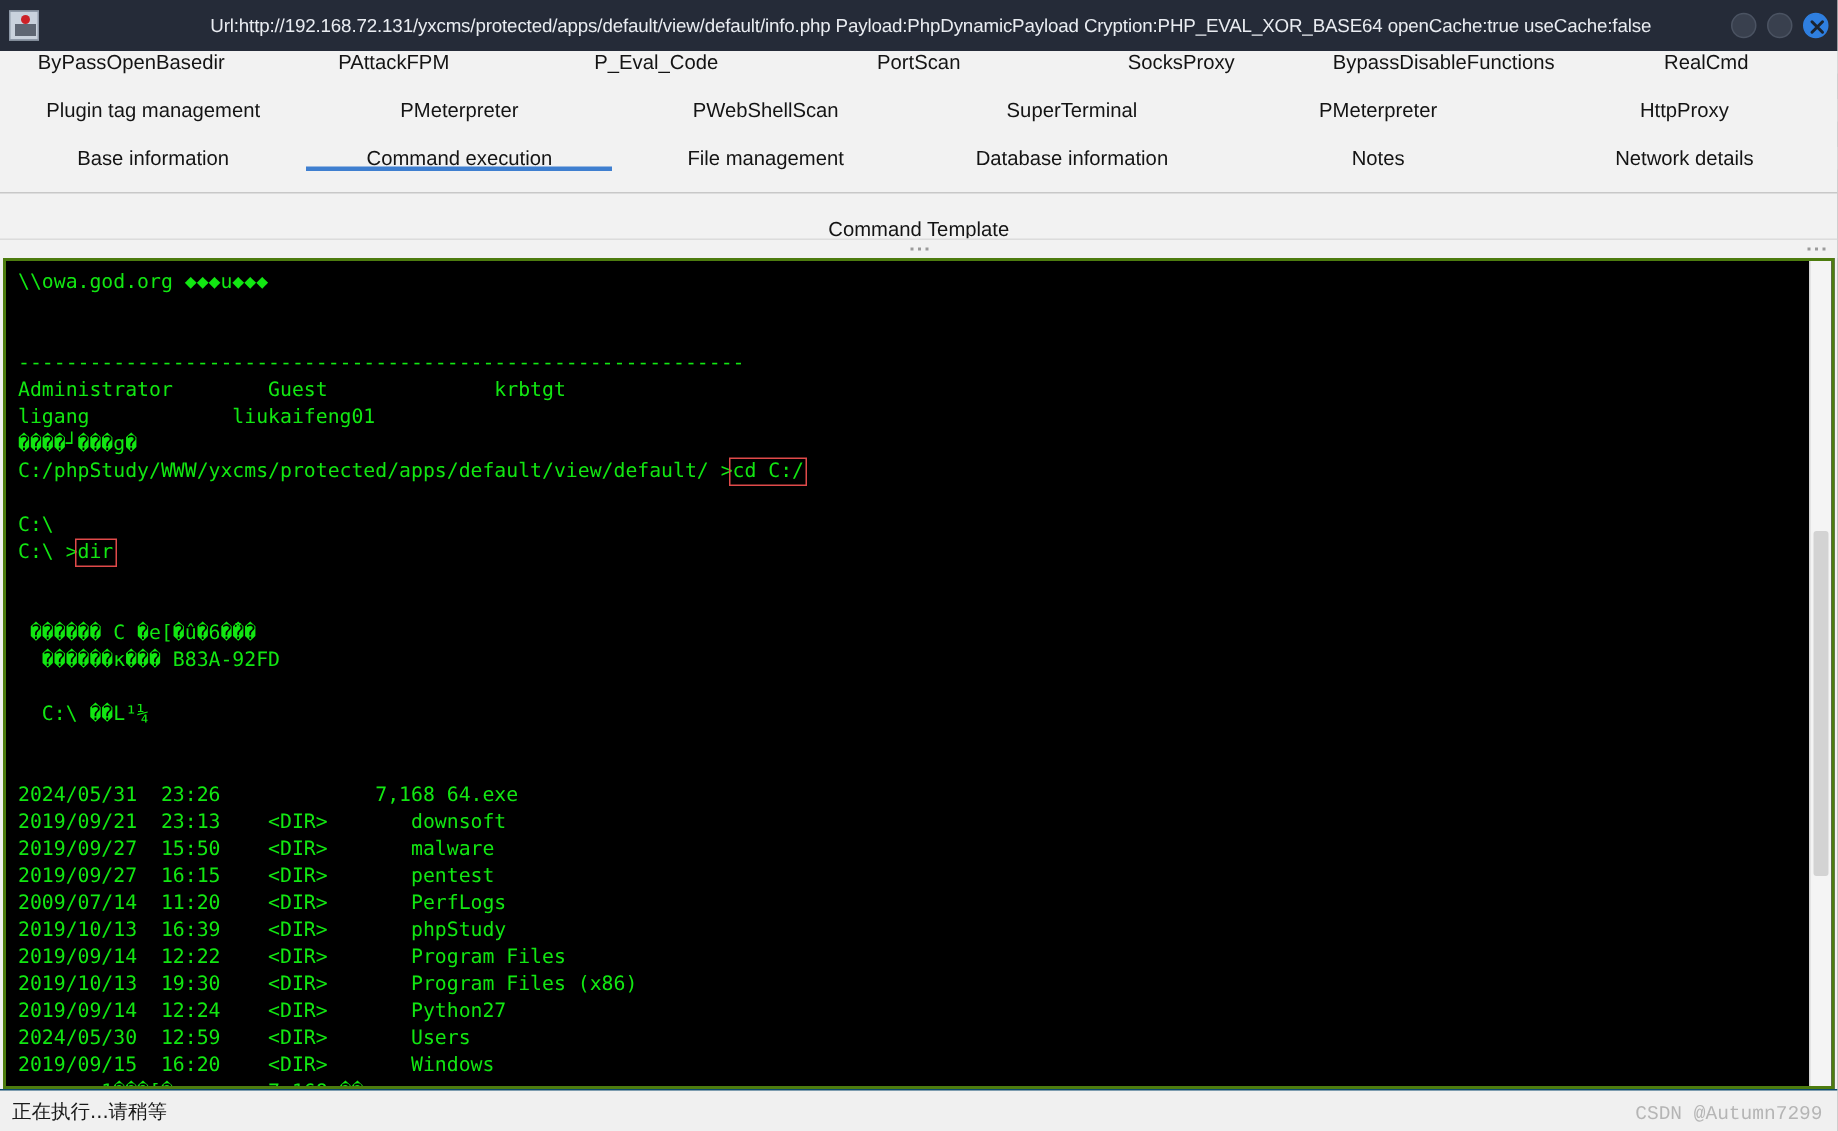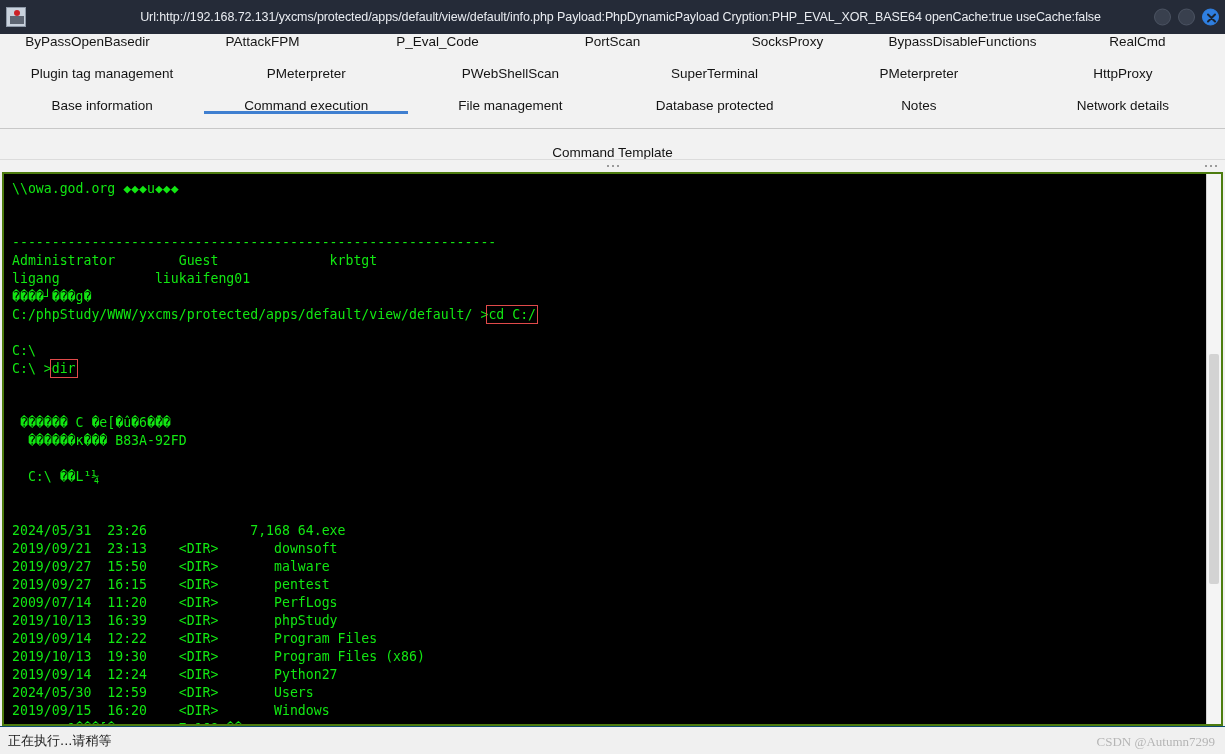--- a/index.html
+++ b/index.html
@@ -222,21 +222,21 @@
     font-size: 13px;
     color: #1a1a1a;
     font-family: "DejaVu Sans", sans-serif;
   }
   .watermark {
     position: absolute;
     right: 10px;
     bottom: 4px;
     font-size: 13px;
     color: #b5b5b5;
-    font-family: Liberation Serif, serif;
+    font-family: Liberation Mono, monospace;
   }
 </style>
 </head>
 <body>
 
 <div id="app">
 
   <div class="titlebar">
     <div class="titlebar-icon"></div>
     <div class="titlebar-text">Url:http://192.168.72.131/yxcms/protected/apps/default/view/default/info.php Payload:PhpDynamicPayload Cryption:PHP_EVAL_XOR_BASE64 openCache:true useCache:false</div>
@@ -269,21 +269,21 @@
       <div class="tab">PWebShellScan</div>
       <div class="tab">SuperTerminal</div>
       <div class="tab">PMeterpreter</div>
       <div class="tab">HttpProxy</div>
     </div>
 
     <div class="tabrow row3">
       <div class="tab">Base information</div>
       <div class="tab active">Command execution</div>
       <div class="tab">File management</div>
-      <div class="tab">Database protected</div>
+      <div class="tab">Database information</div>
       <div class="tab">Notes</div>
       <div class="tab">Network details</div>
     </div>
 
     <div class="tabrow row4">
       <div class="tab">Command Template</div>
     </div>
 
   </div>
 

